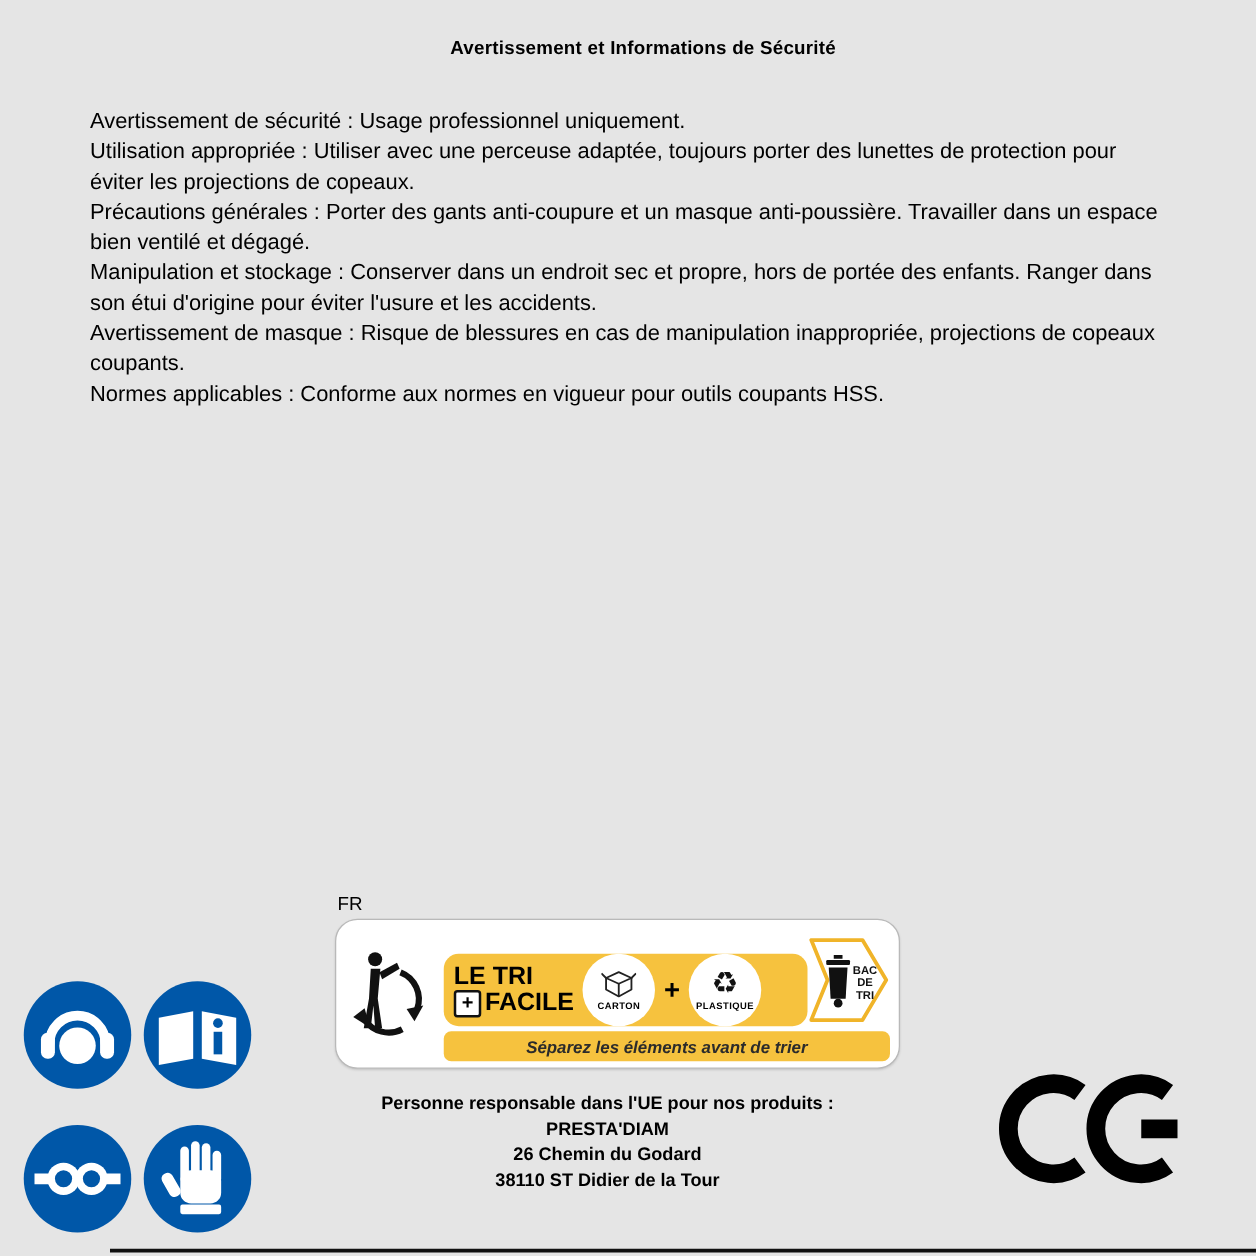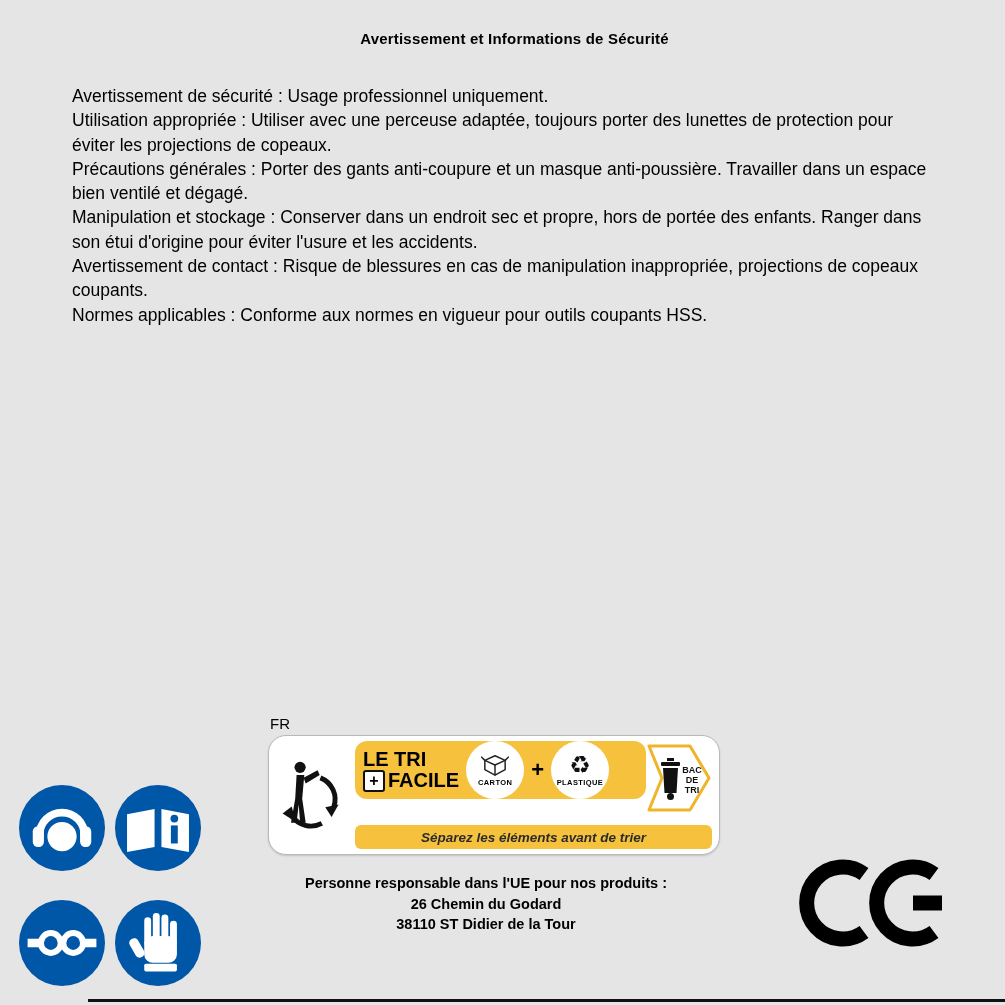--- a/index.html
+++ b/index.html
@@ -27,21 +27,21 @@
   
   .country-code{position:absolute;left:270px;top:715px;font-size:15px;font-weight:normal;}
   .tri-label{
     position:absolute;left:268px;top:735px;width:452px;height:120px;
     background:#fff;border:1.5px solid #b9b9b9;border-radius:18px;
     box-shadow:0 1px 2px rgba(0,0,0,.15);display:flex;box-sizing:border-box;
   }
   .triman-zone{width:86px;display:flex;align-items:center;justify-content:center;}
   .triman-zone svg{width:70px;height:82px;}
   .tri-right{flex:1;display:flex;flex-direction:column;padding:5px 7px 5px 0;box-sizing:border-box;}
-  .tri-top{flex:1;display:flex;align-items:flex-start;}
+  .tri-top{flex:1;display:flex;align-items:flex-end;}
   .yellow-box{
     flex:1;background:#F6C23E;border-radius:12px;display:flex;align-items:center;
     gap:7px;padding:0 8px;box-sizing:border-box;
   }
   .tri-brand{line-height:1.05;white-space:nowrap;}
   .tri-brand .t1{font-size:20px;font-weight:800;}
   .tri-brand .t2{font-size:20px;font-weight:800;display:flex;align-items:center;gap:3px;}
   .plus-box{
     display:inline-flex;align-items:center;justify-content:center;
     width:18px;height:18px;background:#fff;border:2px solid #111;border-radius:3px;
@@ -77,21 +77,21 @@
 
 <div class="page">
 
   <div class="page-title">Avertissement et Informations de Sécurité</div>
 
   <div class="body-text">
     <p>Avertissement de sécurité : Usage professionnel uniquement.</p>
     <p>Utilisation appropriée : Utiliser avec une perceuse adaptée, toujours porter des lunettes de protection pour éviter les projections de copeaux.</p>
     <p>Précautions générales : Porter des gants anti-coupure et un masque anti-poussière. Travailler dans un espace bien ventilé et dégagé.</p>
     <p>Manipulation et stockage : Conserver dans un endroit sec et propre, hors de portée des enfants. Ranger dans son étui d'origine pour éviter l'usure et les accidents.</p>
-    <p>Avertissement de contact : Risque de blessures en cas de manipulation inappropriée, projections de copeaux coupants.</p>
+    <p>Avertissement de masque : Risque de blessures en cas de manipulation inappropriée, projections de copeaux coupants.</p>
     <p>Normes applicables : Conforme aux normes en vigueur pour outils coupants HSS.</p>
   </div>
 
   <div class="mandatory-icons">
 
     <div class="m-circle" id="mc1">
       <svg viewBox="0 0 100 100" aria-hidden="true">
         <path d="M24 58 A26 26 0 0 1 76 58" fill="none" stroke="#fff" stroke-width="9" stroke-linecap="round"></path>
         <circle cx="50" cy="60" r="17" fill="#fff"></circle>
         <rect x="16" y="48" width="13" height="24" rx="6" fill="#fff"></rect>
@@ -193,20 +193,21 @@
             </g>
           </svg>
         </div>
       </div>
       <div class="tri-band">Séparez les éléments avant de trier</div>
     </div>
   </div>
 
   <div class="address">
     <div>Personne responsable dans l'UE pour nos produits :</div>
+    <div>PRESTA'DIAM</div>
     <div>26 Chemin du Godard</div>
     <div>38110 ST Didier de la Tour</div>
   </div>
 
   <div class="ce-mark">
     <svg viewBox="0 0 150 100" aria-hidden="true">
       <g fill="none" stroke="#000" stroke-width="15">
         <path d="M66 21 A36 36 0 1 0 66 79"></path>
         <path d="M136 21 A36 36 0 1 0 136 79"></path>
         <path d="M115 50 H 144"></path>

